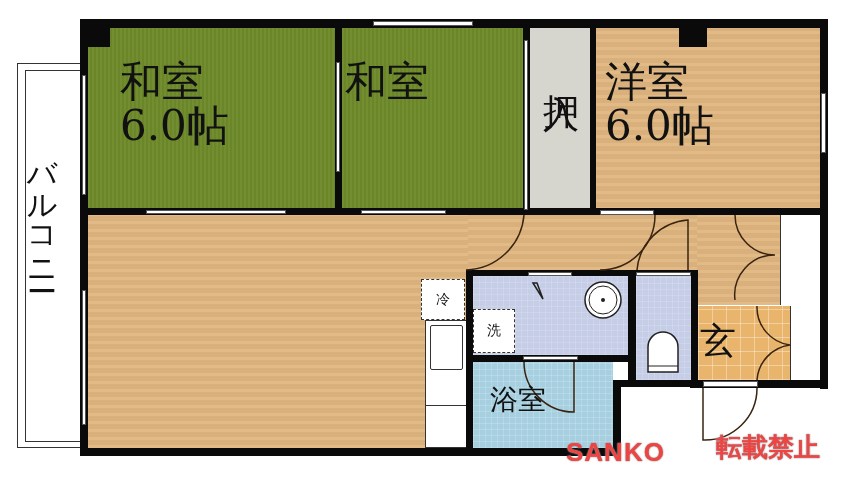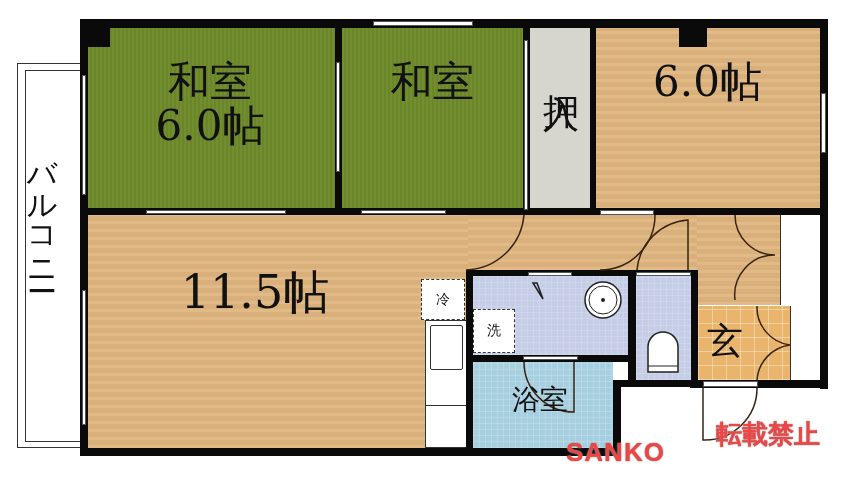--- a/index.html
+++ b/index.html
@@ -5,21 +5,21 @@
   html, body { margin:0; padding:0; background:#ffffff; }
   body { width:845px; height:480px; position:relative; overflow:hidden; font-family:"DejaVu Serif", serif; }
   .abs { position:absolute; box-sizing:border-box; }
   .wall { position:absolute; background:#0a0a0a; }
   .tatami { background:#6e8a2a; background-image:repeating-linear-gradient(90deg, rgba(255,255,255,0.03) 0 2px, rgba(0,0,0,0.03) 2px 4px); }
   .wood { background:#e0b67f; background-image:repeating-linear-gradient(0deg, rgba(255,255,255,0.06) 0 3px, rgba(0,0,0,0.03) 3px 8px); }
   .closet { background:#d6d6cf; }
   .wash { background:#c6cde6; background-image:repeating-linear-gradient(0deg, rgba(255,255,255,0.15) 0 1px, transparent 1px 6px), repeating-linear-gradient(90deg, rgba(255,255,255,0.15) 0 1px, transparent 1px 6px); }
   .bath { background:#a6cfe0; background-image:repeating-linear-gradient(0deg, rgba(255,255,255,0.18) 0 1px, transparent 1px 6px), repeating-linear-gradient(90deg, rgba(255,255,255,0.18) 0 1px, transparent 1px 6px); }
   .genkan { background:#e9b56c; background-image:repeating-linear-gradient(0deg, rgba(255,255,255,0.35) 0 1px, transparent 1px 14px), repeating-linear-gradient(90deg, rgba(255,255,255,0.35) 0 1px, transparent 1px 14px); }
-  .label { position:absolute; text-align:center; color:#111; line-height:1.05; }
+  .label { position:absolute; color:#111; line-height:1.05; }
   .big { font-size:42px; }
   .win { position:absolute; background:#ffffff; border:1px solid #555; box-sizing:border-box; }
   .dash { position:absolute; border:1.5px dashed #333; background:#fff; box-sizing:border-box; font-family:"DejaVu Sans", sans-serif; font-size:14px; display:flex; align-items:center; justify-content:center; color:#111; }
   .watermark { position:absolute; color:#ef4444; font-family:Liberation Sans, sans-serif; font-weight:bold; text-shadow:0 0 2px #999, 0 0 1px #888; }
 </style>
 </head>
 <body>
 
 <div class="abs" style="left:17px;top:63px;width:66px;height:385px;border:1px solid #333;background:#fff;"></div>
 <div class="abs" style="left:25px;top:70px;width:58px;height:372px;border:1px solid #333;border-right:none;background:#fff;"></div>
@@ -98,22 +98,22 @@
 
 <div class="label big" style="left:120px;top:60px;width:180px;">
   <div>和室</div>
   <div>6.0帖</div>
 </div>
 <div class="label big" style="left:345px;top:60px;width:175px;">
   <div>和室</div>
 </div>
 <div class="label" style="left:540px;top:66px;width:40px;font-size:36px;writing-mode:vertical-rl;">押入</div>
 <div class="label big" style="left:605px;top:60px;width:205px;">
+  <div>洋室</div>
   <div>6.0帖</div>
 </div>
 <div class="label" style="left:140px;top:268px;width:230px;font-size:46px;">
-  <div>11.5帖</div>
 </div>
 <div class="label" style="left:490px;top:385px;width:100px;font-size:28px;">浴室</div>
 <div class="label" style="left:700px;top:322px;width:50px;font-size:36px;">玄</div>
 
 <div class="watermark" style="left:566px;top:437px;font-size:26px;letter-spacing:1px;">SANKO</div>
-<div class="watermark" style="left:716px;top:417px;font-size:26px;">転載禁止</div>
+<div class="watermark" style="left:716px;top:430px;font-size:26px;">転載禁止</div>
 
 </body></html>

